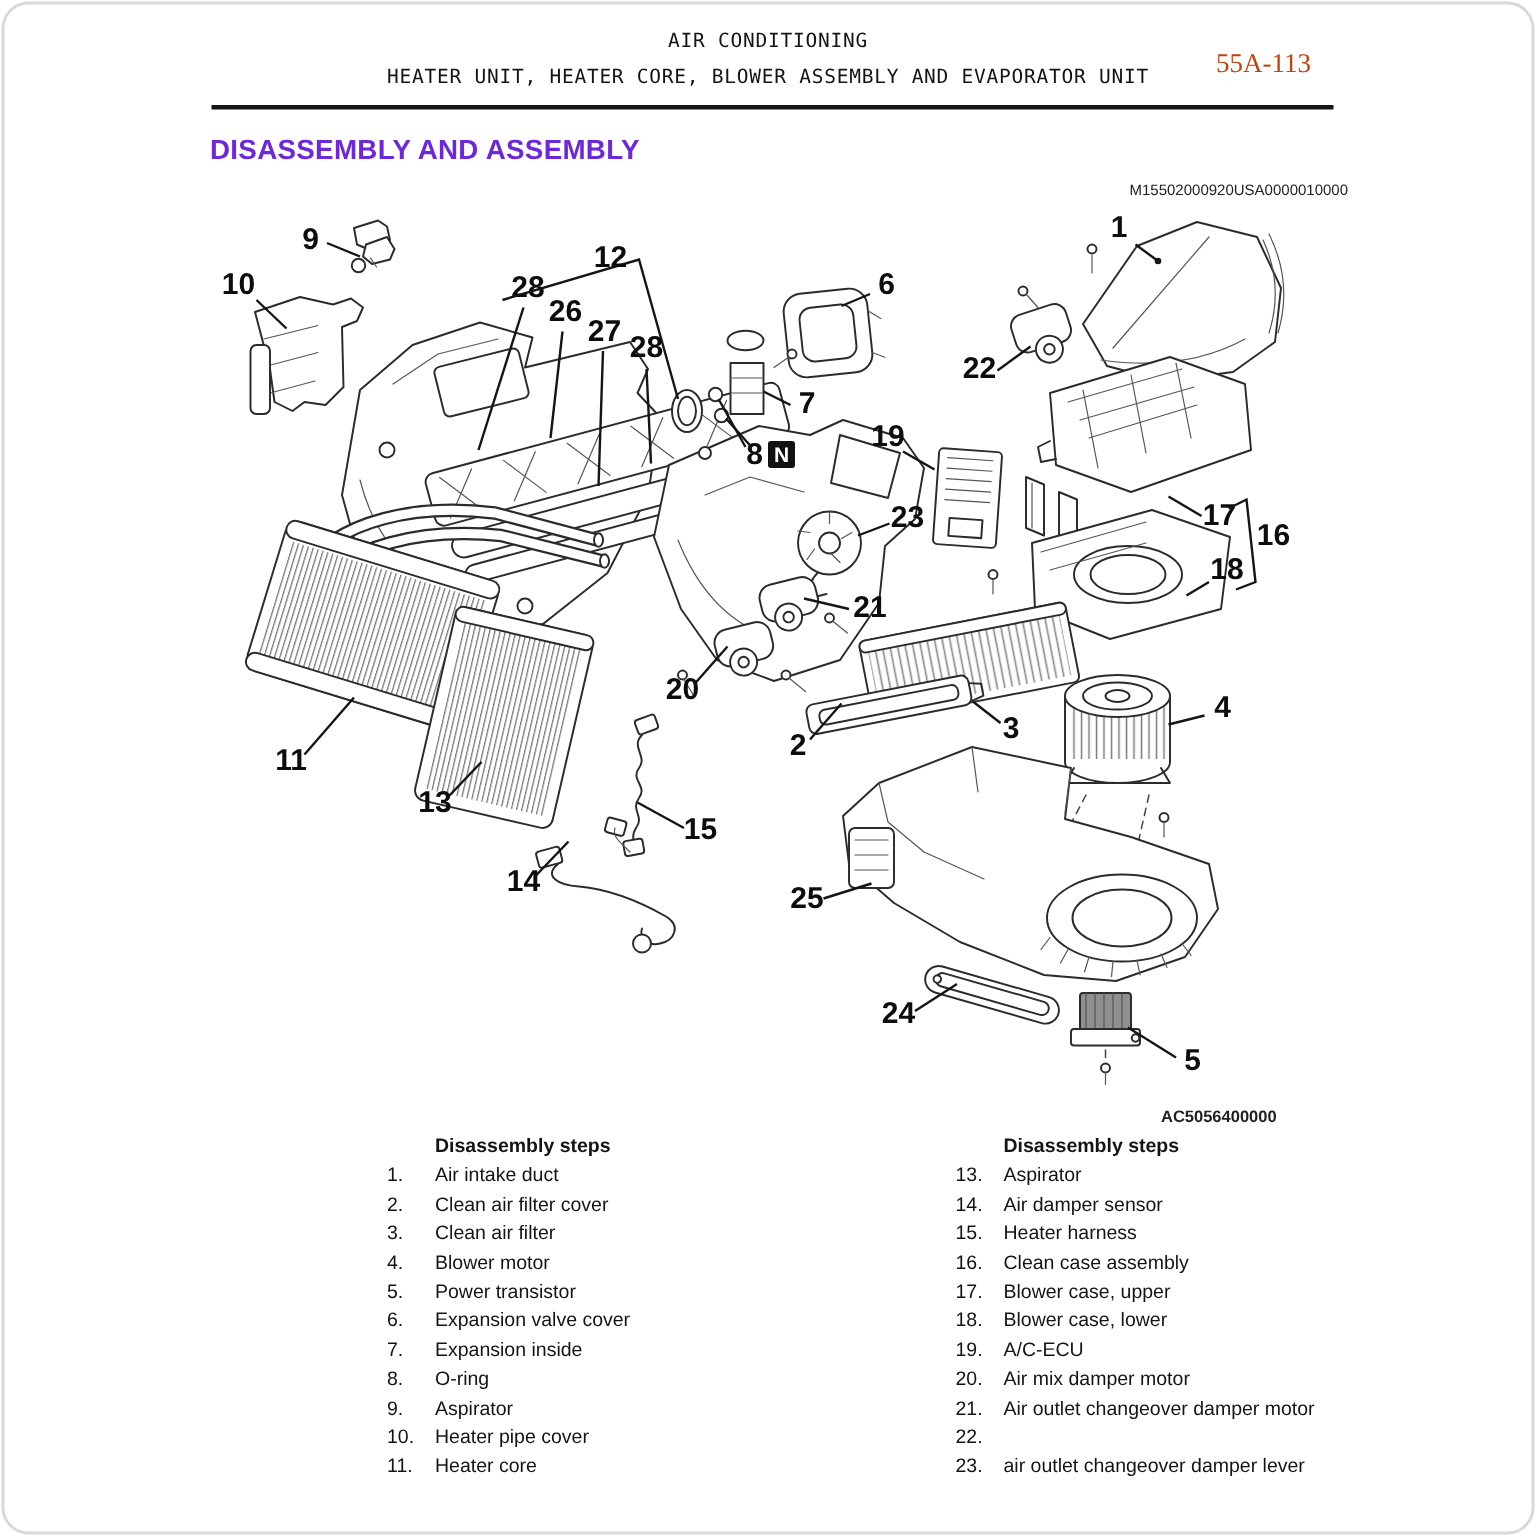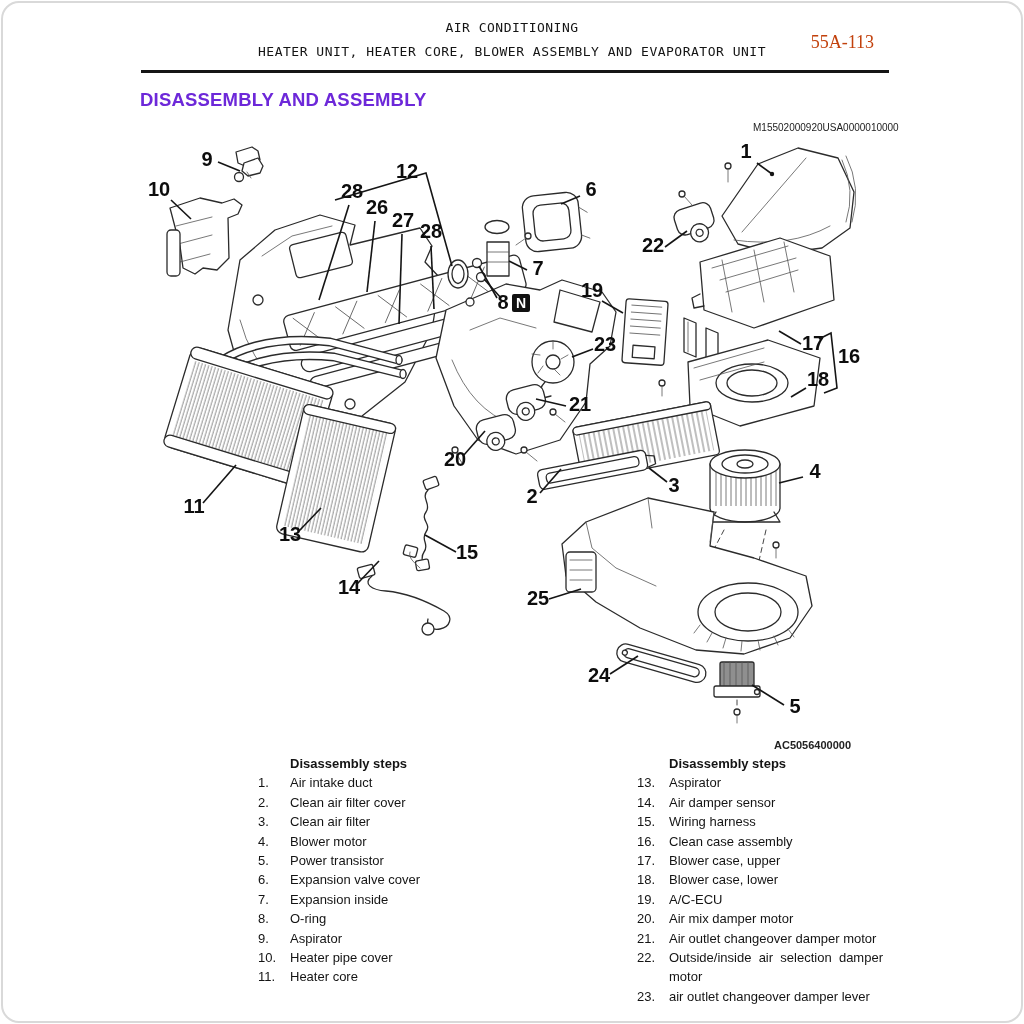--- a/index.html
+++ b/index.html
@@ -416,21 +416,21 @@
         <div class="list-row">
           <span class="num">13.</span>
           <span class="txt">Aspirator</span>
         </div>
         <div class="list-row">
           <span class="num">14.</span>
           <span class="txt">Air damper sensor</span>
         </div>
         <div class="list-row">
           <span class="num">15.</span>
-          <span class="txt">Wiring harness</span>
+          <span class="txt">Heater harness</span>
         </div>
         <div class="list-row">
           <span class="num">16.</span>
           <span class="txt">Clean case assembly</span>
         </div>
         <div class="list-row">
           <span class="num">17.</span>
           <span class="txt">Blower case, upper</span>
         </div>
         <div class="list-row">
@@ -444,21 +444,20 @@
         <div class="list-row">
           <span class="num">20.</span>
           <span class="txt">Air mix damper motor</span>
         </div>
         <div class="list-row">
           <span class="num">21.</span>
           <span class="txt">Air outlet changeover damper motor</span>
         </div>
         <div class="list-row">
           <span class="num">22.</span>
-          <span class="txt just">Outside/inside air selection damper motor</span>
         </div>
         <div class="list-row">
           <span class="num">23.</span>
           <span class="txt">air outlet changeover damper lever</span>
         </div>
       </div>
   </div>
 
   <div class="frame"></div>
 </div>

